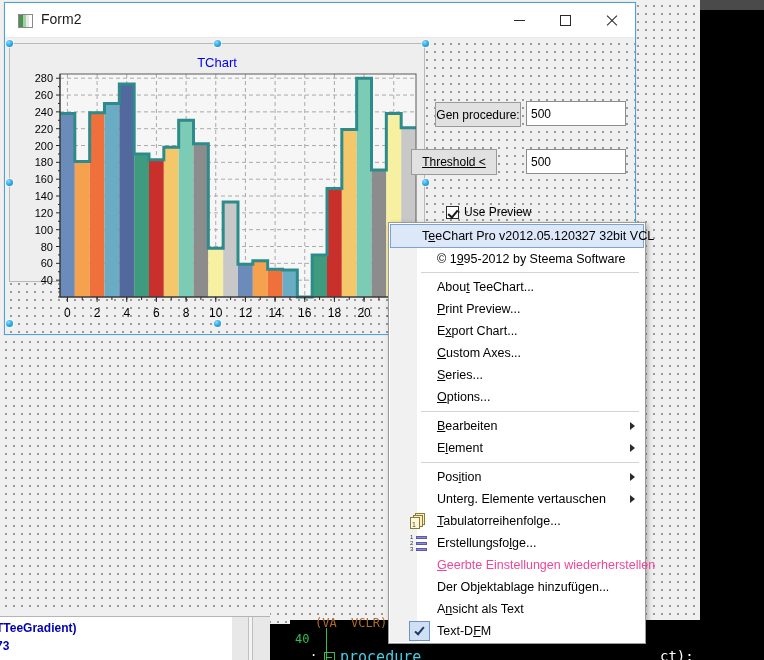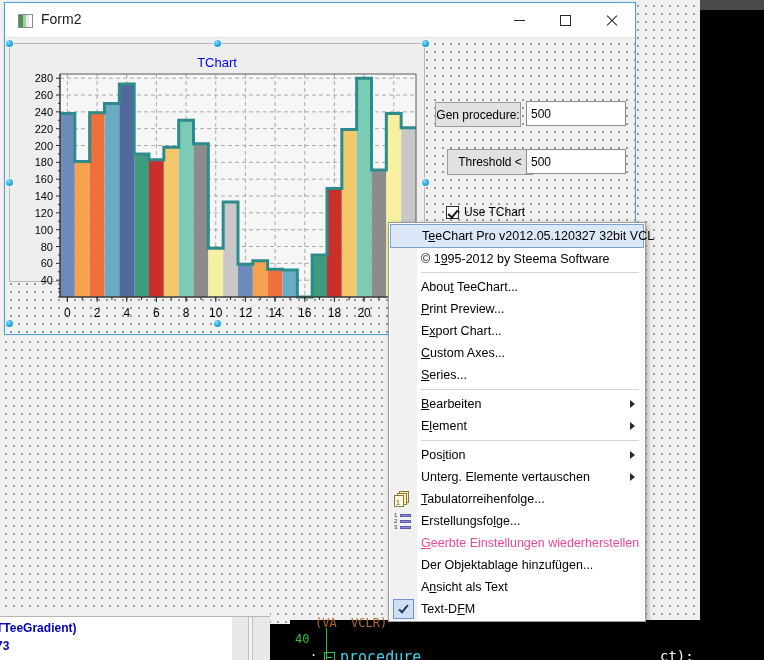--- a/index.html
+++ b/index.html
@@ -164,21 +164,21 @@
     position: absolute;
     background: #ffffff;
     border: 1px solid #8d8d8d;
     font-size: 12px; color: #000000;
     display: flex; align-items: center;
     padding-left: 4px;
     font-family: "Liberation Sans", sans-serif;
   }
   #btn-gen-hist { left: 430px; top: 64px; width: 86px; height: 25px; }
   #edit-gen-hist { left: 521px; top: 63px; width: 100px; height: 25px; }
-  #btn-threshold { left: 442px; top: 111px; width: 86px; height: 26px; }
+  #btn-threshold { left: 406px; top: 111px; width: 86px; height: 26px; text-decoration: underline; }
   #edit-threshold { left: 521px; top: 111px; width: 100px; height: 25px; }
 
   .ctrl-check {
     position: absolute; left: 441px; top: 167px;
     display: flex; align-items: center; gap: 5px;
     font-size: 12px; color: #000000;
   }
   .checkbox-box {
     width: 13px; height: 13px; background: #ffffff;
     border: 1px solid #2a2a2a; position: relative;
@@ -202,20 +202,21 @@
   }
   .ctx-gutter {
     position: absolute; left: 1px; top: 1px; width: 27px; bottom: 1px;
     background: #f1f1f1;
   }
   .ctx-item {
     position: relative; height: 22px; display: flex; align-items: center;
     padding-left: 32px; padding-right: 16px;
     font-size: 12.5px; color: #000000; white-space: nowrap;
     z-index: 2;
+    margin-left: 16px;
   }
   .ctx-item.header-hl {
     background: #dce8f7;
     border: 1px solid #7da2ce;
     margin: 0 1px;
     height: 24px;
     padding-left: 31px;
     font-size: 12.5px;
   }
   .ctx-item.copyright { height: 21px; }
@@ -491,21 +492,21 @@
       <div class="sel-handle" style="left:209px;top:282px;"></div>
       <div class="sel-handle" style="left:417px;top:282px;"></div>
 
       <div class="ctrl-btn" id="btn-gen-hist">Gen procedure:</div>
       <div class="ctrl-edit" id="edit-gen-hist">500</div>
       <div class="ctrl-btn" id="btn-threshold">Threshold &lt;</div>
       <div class="ctrl-edit" id="edit-threshold">500</div>
 
       <div class="ctrl-check">
         <span class="checkbox-box"></span>
-        <span>Use TChart</span>
+        <span>Use Preview</span>
       </div>
     </div>
   </div>
 
   <div class="ctx-menu" id="ctx-menu">
     <div class="ctx-gutter"></div>
   <div class="ctx-item header-hl">
         <span>T<span class="mn">e</span>eChart Pro v2012.05.120327 32bit VCL</span>
       </div>
       <div class="ctx-item copyright">
@@ -520,20 +521,23 @@
       </div>
       <div class="ctx-item">
         <span>E<span class="mn">x</span>port Chart...</span>
       </div>
       <div class="ctx-item">
         <span><span class="mn">C</span>ustom Axes...</span>
       </div>
       <div class="ctx-item">
         <span><span class="mn">S</span>eries...</span>
       </div>
+      <div class="ctx-item">
+        <span><span class="mn">O</span>ptions...</span>
+      </div>
       <div class="ctx-sep"></div>
       <div class="ctx-item">
         <span><span class="mn">B</span>earbeiten</span>
         <span class="ctx-arrow"></span>
       </div>
       <div class="ctx-item">
         <span>E<span class="mn">l</span>ement</span>
         <span class="ctx-arrow"></span>
       </div>
       <div class="ctx-sep"></div>

